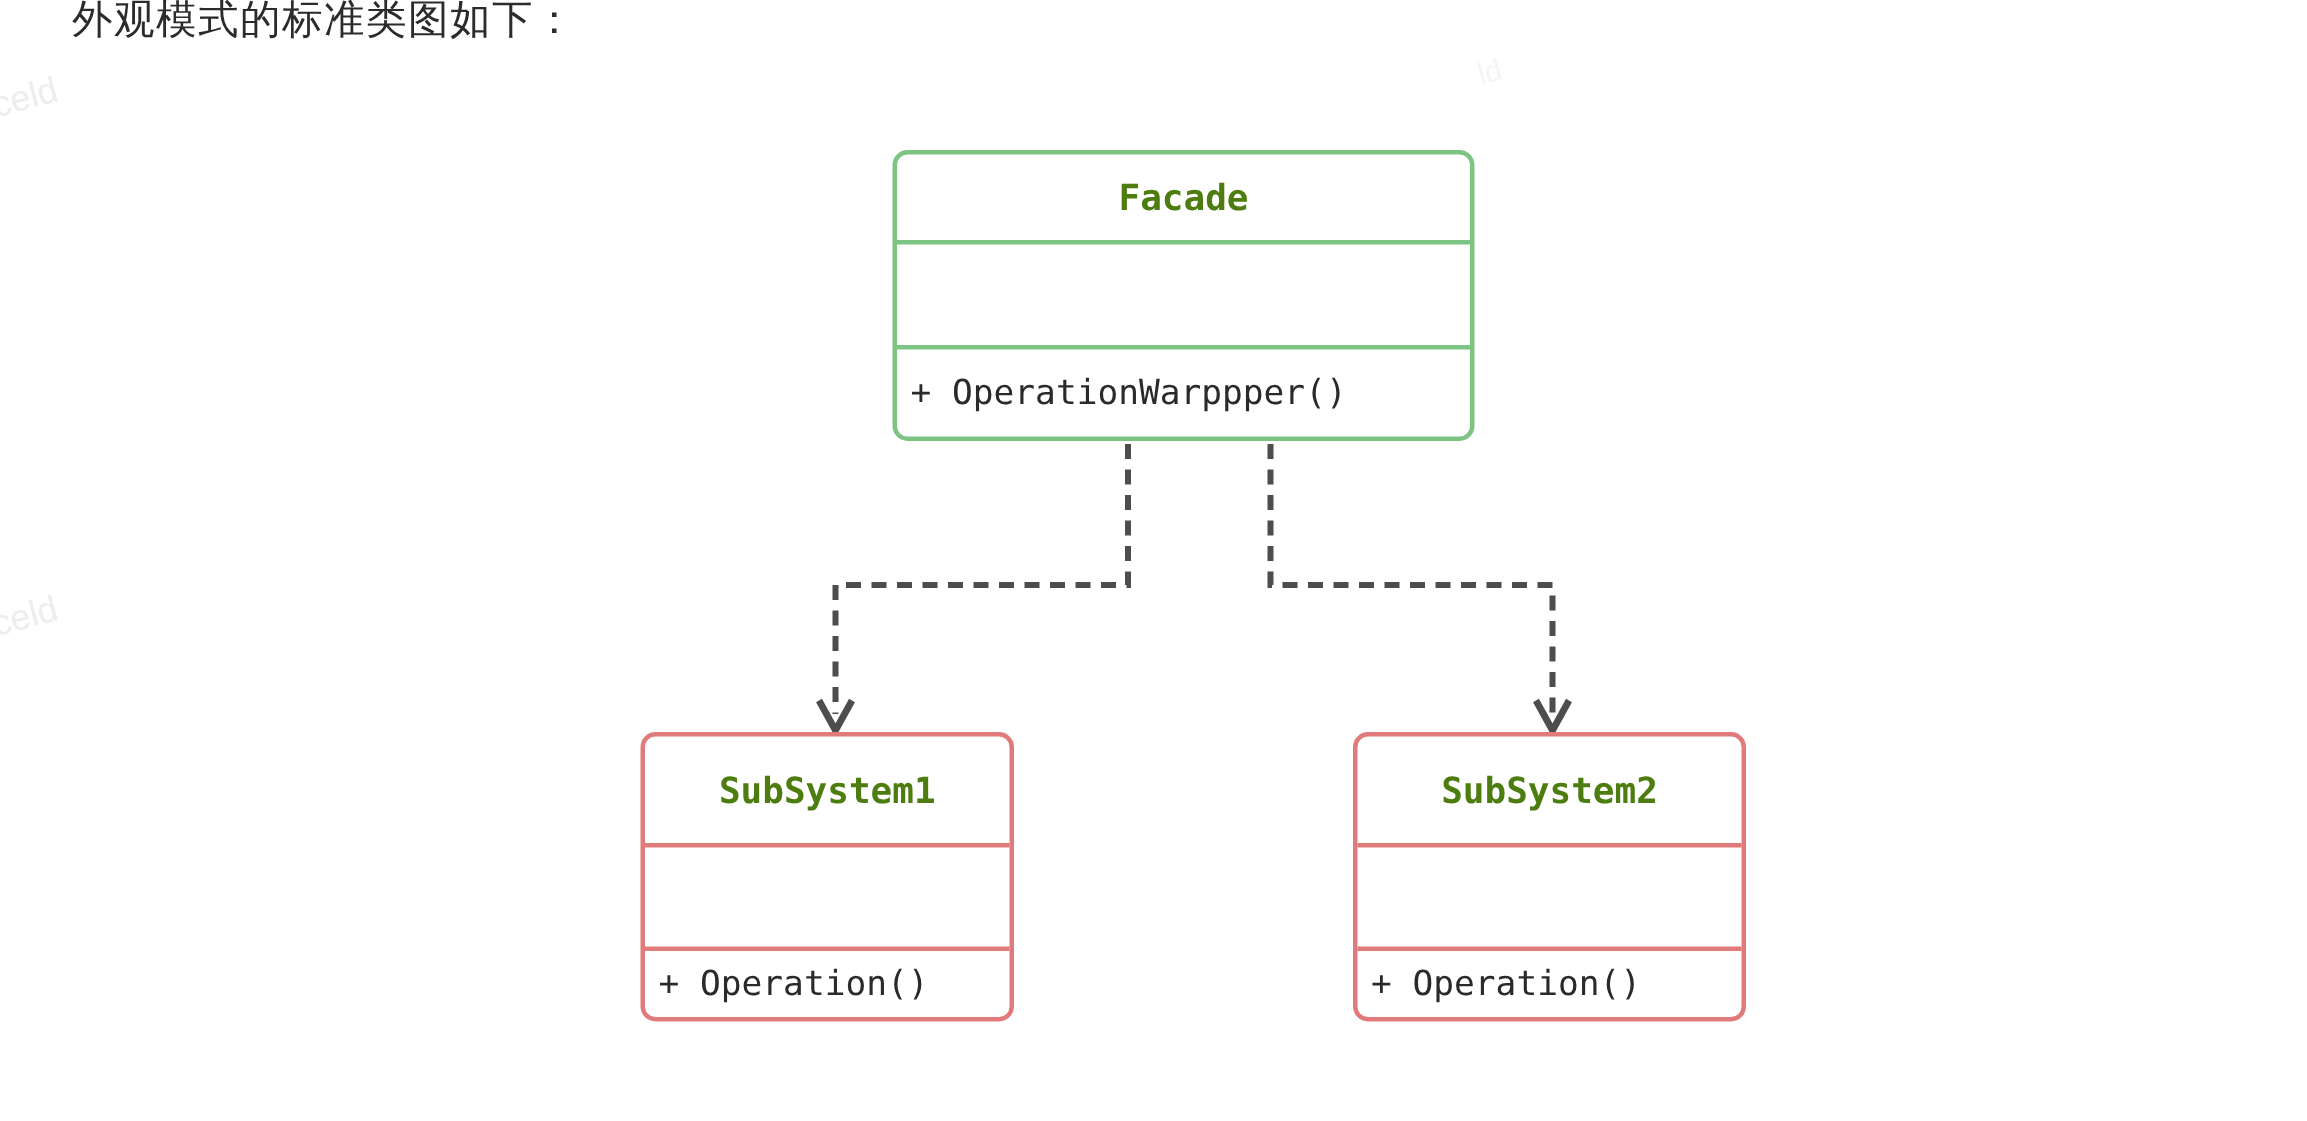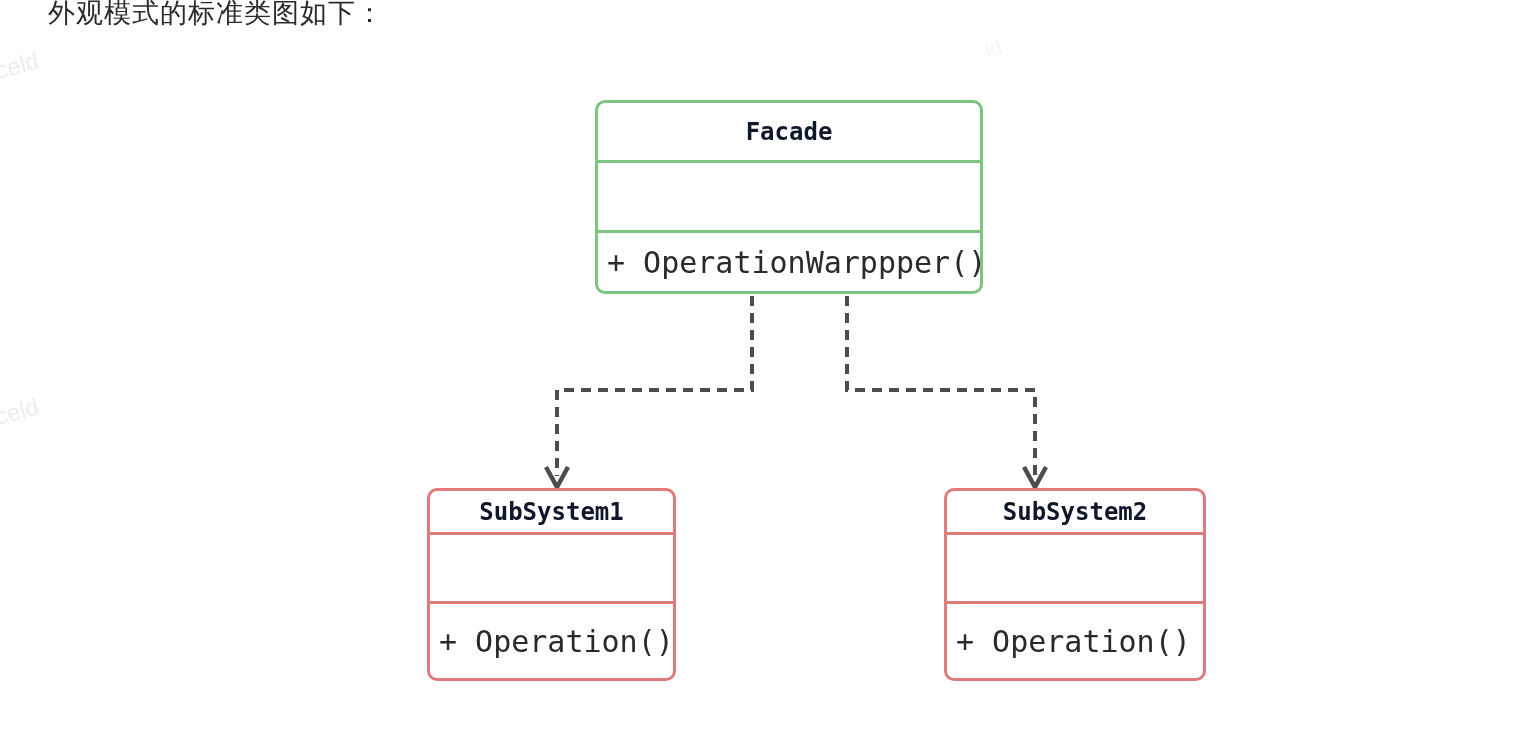--- a/index.html
+++ b/index.html
@@ -44,32 +44,32 @@
     border-radius: 10px;
     box-sizing: border-box;
     display: flex;
     flex-direction: column;
   }
   .uml-class.green { border-color: #7dc483; }
   .uml-class.red   { border-color: #e17a7a; }
   .uml-class .sec { box-sizing: border-box; border-color: inherit; }
   .sec-title {
     display: flex; align-items: center; justify-content: center;
-    font-weight: bold; font-size: 24px; color: #0f172a;
+    font-weight: bold; font-size: 24px; color: #4d7c0f;
     border-bottom: 3px solid; border-color: inherit;
   }
   .sec-attrs { border-bottom: 3px solid; border-color: inherit; }
   .sec-methods {
     flex: 1; display: flex; align-items: center;
-    padding-left: 9px; font-size: 30px; color: #2a2a2a;
+    padding-left: 9px; font-size: 23px; color: #2a2a2a;
     white-space: nowrap;
   }
   .facade .sec-title { height: 60px; }
   .facade .sec-attrs { height: 70px; }
-  .subsystem .sec-title { height: 44px; }
+  .subsystem .sec-title { height: 74px; }
   .subsystem .sec-attrs { height: 69px; }
 </style>
 </head>
 <body>
 
 <div class="canvas">
 
   <div class="page-heading">外观模式的标准类图如下：</div>
 
   <div class="watermark" style="left:-8px; top:58px;">celd</div>
@@ -92,19 +92,19 @@
     <div class="sec sec-attrs"></div>
     <div class="sec sec-methods">+ OperationWarppper()</div>
   </div>
 
   <div class="uml-class red subsystem" style="left:427px; top:488px; width:249px; height:193px;">
     <div class="sec sec-title">SubSystem1</div>
     <div class="sec sec-attrs"></div>
     <div class="sec sec-methods">+ Operation()</div>
   </div>
 
-  <div class="uml-class red subsystem" style="left:944px; top:488px; width:262px; height:193px;">
+  <div class="uml-class red subsystem" style="left:902px; top:488px; width:262px; height:193px;">
     <div class="sec sec-title">SubSystem2</div>
     <div class="sec sec-attrs"></div>
     <div class="sec sec-methods">+ Operation()</div>
   </div>
 
 </div>
 
 </body></html>

